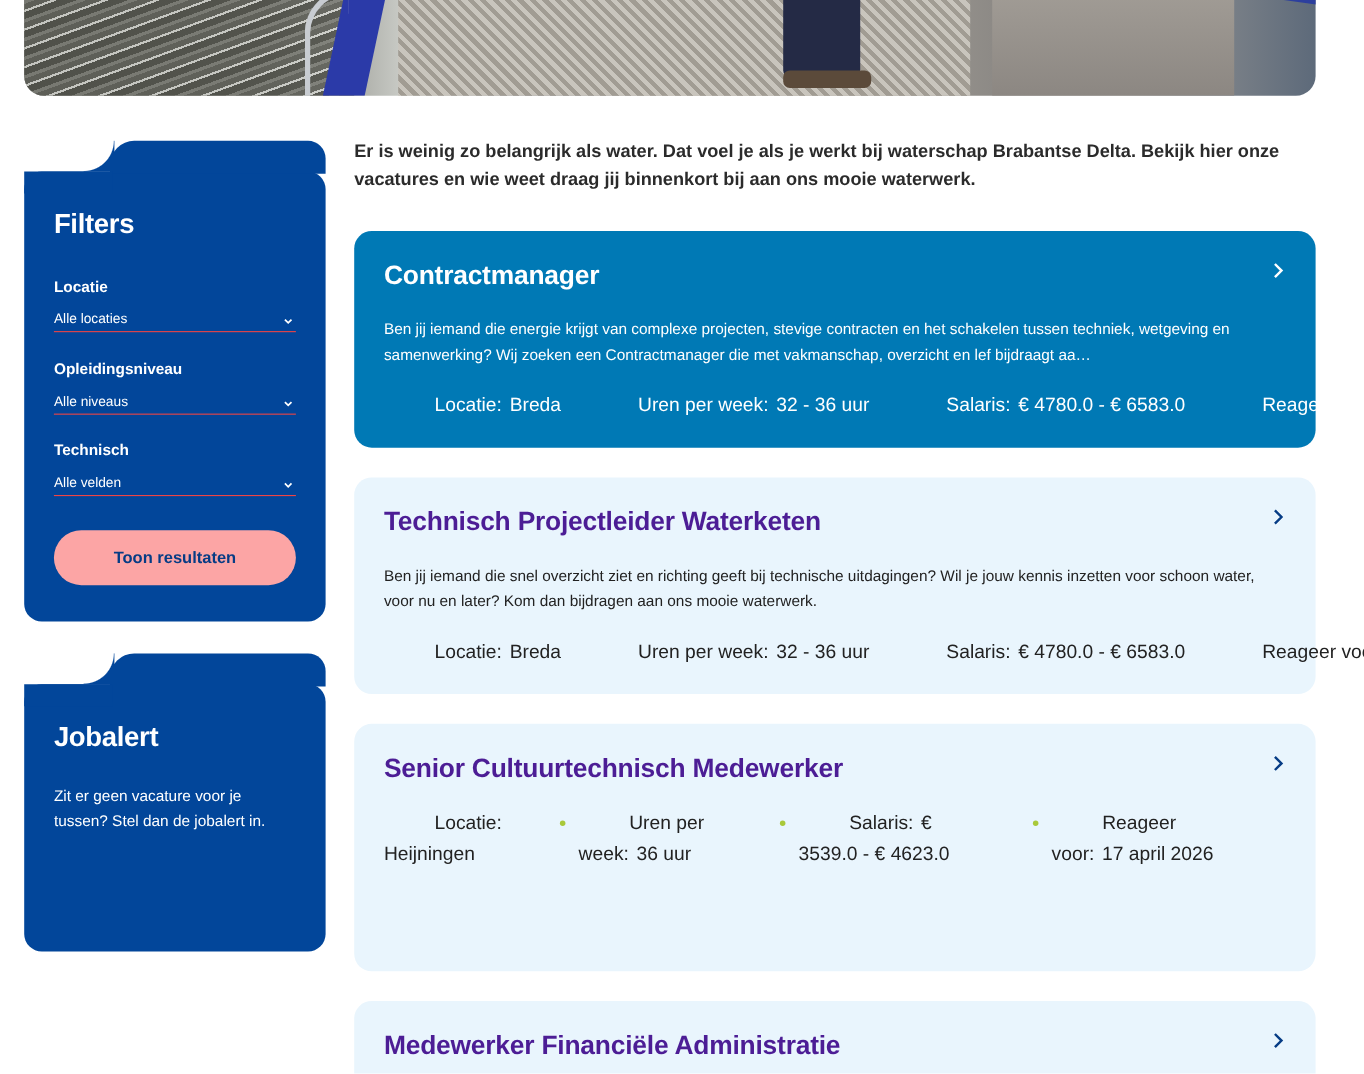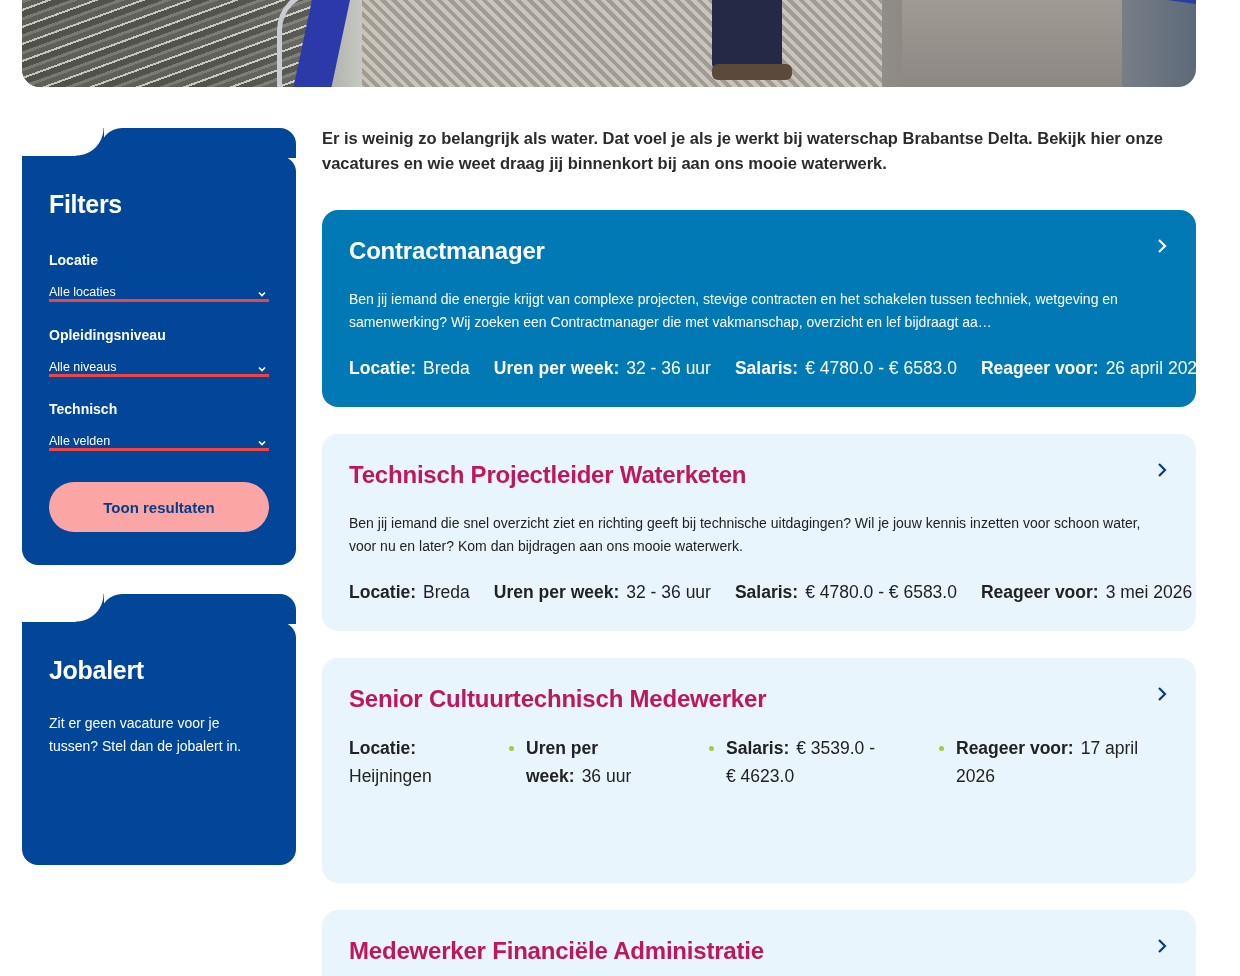--- a/index.html
+++ b/index.html
@@ -35,39 +35,39 @@
 
   .filters { top: 156px; height: 409px; padding-left: 23px; }
   .jobalert { top: 622px; height: 243px; }
 
   .side-title { position: absolute; left: 27px; font-size: 25px; font-weight: 700; letter-spacing: -0.3px; }
   .filters .side-title { top: 34px; }
   .jobalert .side-title { top: 34px; }
 
   .filter-group { position: absolute; left: 27px; width: 220px; }
   .filter-label { font-size: 14px; font-weight: 700; }
-  .filter-select { margin-top: 10px; height: 24px; border-bottom: 3px solid #ef4444; display: flex; justify-content: space-between; align-items: flex-end; font-size: 12.5px; }
+  .filter-select { margin-top: 10px; height: 24px; border-bottom: 1px solid #ef4444; display: flex; justify-content: space-between; align-items: center; font-size: 12.5px; }
   .chev-down { width: 10px; height: 10px; margin-top: 4px; margin-right: 2px; }
 
   .pill-btn { position: absolute; left: 27px; width: 220px; height: 50px; background: #fca5a5; border-radius: 25px; color: #063c85; font-weight: 700; font-size: 15px; display: flex; align-items: center; justify-content: center; border: none; cursor: pointer; }
 
   .jobalert-text { position: absolute; left: 27px; top: 90px; width: 220px; font-size: 14px; line-height: 23px; }
 
   
   .job { position: absolute; left: 322px; width: 874px; border-radius: 16px; background: #e9f5fd; padding: 26px 27px 0 27px; }
   .job.active { background: #0079b5; color: #fff; }
-  .job-title { font-size: 24px; font-weight: 700; color: #be185d; letter-spacing: -0.2px; line-height: 30px; }
+  .job-title { font-size: 24px; font-weight: 700; color: #4c1d95; letter-spacing: -0.2px; line-height: 30px; }
   .job.active .job-title { color: #ffffff; }
   .job-arrow { position: absolute; right: 28px; top: 28px; width: 12px; height: 16px; }
   .job-desc { margin-top: 22px; font-size: 14px; line-height: 23px; color: #222; width: 810px; }
   .job.active .job-desc { color: #fff; }
   .job-meta { margin-top: 20px; display: flex; align-items: flex-start; font-size: 17.5px; line-height: 28px; color: #222; }
   .job.active .job-meta { color: #fff; }
   .meta-item { display: flex; align-items: baseline; white-space: nowrap; }
-  .meta-key { font-weight: 700; margin-right: 7px; }
+  .meta-key { font-weight: 400; margin-right: 7px; margin-left: 46px; }
   .dot { display: inline-block; width: 5px; height: 5px; border-radius: 50%; background: #a9c93a; margin: 0 12px; position: relative; top: -4px; }
   .job.active .dot { background: #ffffff; }
 
   .job-meta.grid .meta-item { white-space: normal; display: block; }
   .job-meta.grid .col { display: flex; align-items: flex-start; }
   .job-meta.grid .dot { margin: 12px 12px 0 0; top: 0; flex-shrink: 0; }
 </style>
 </head>
 <body>
 

